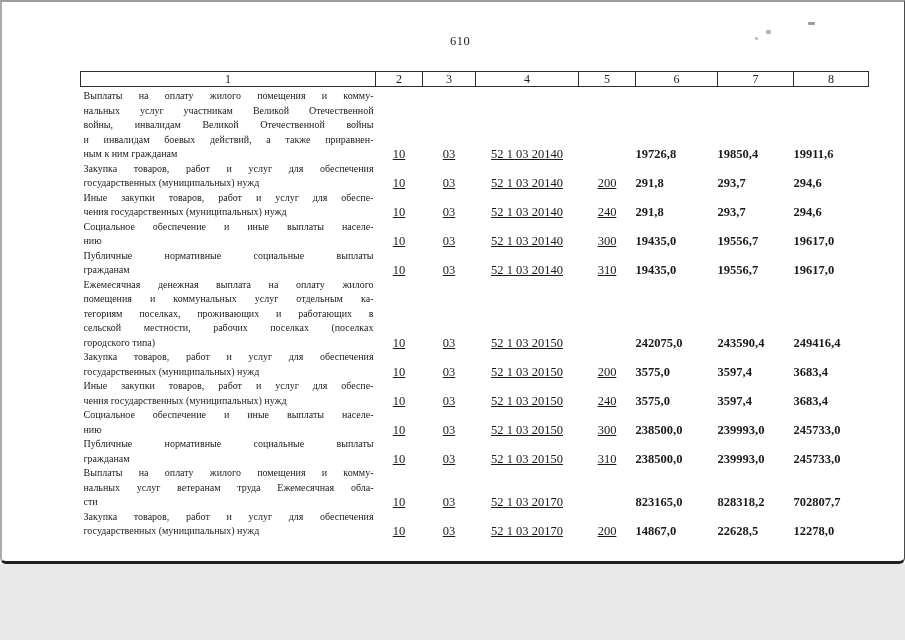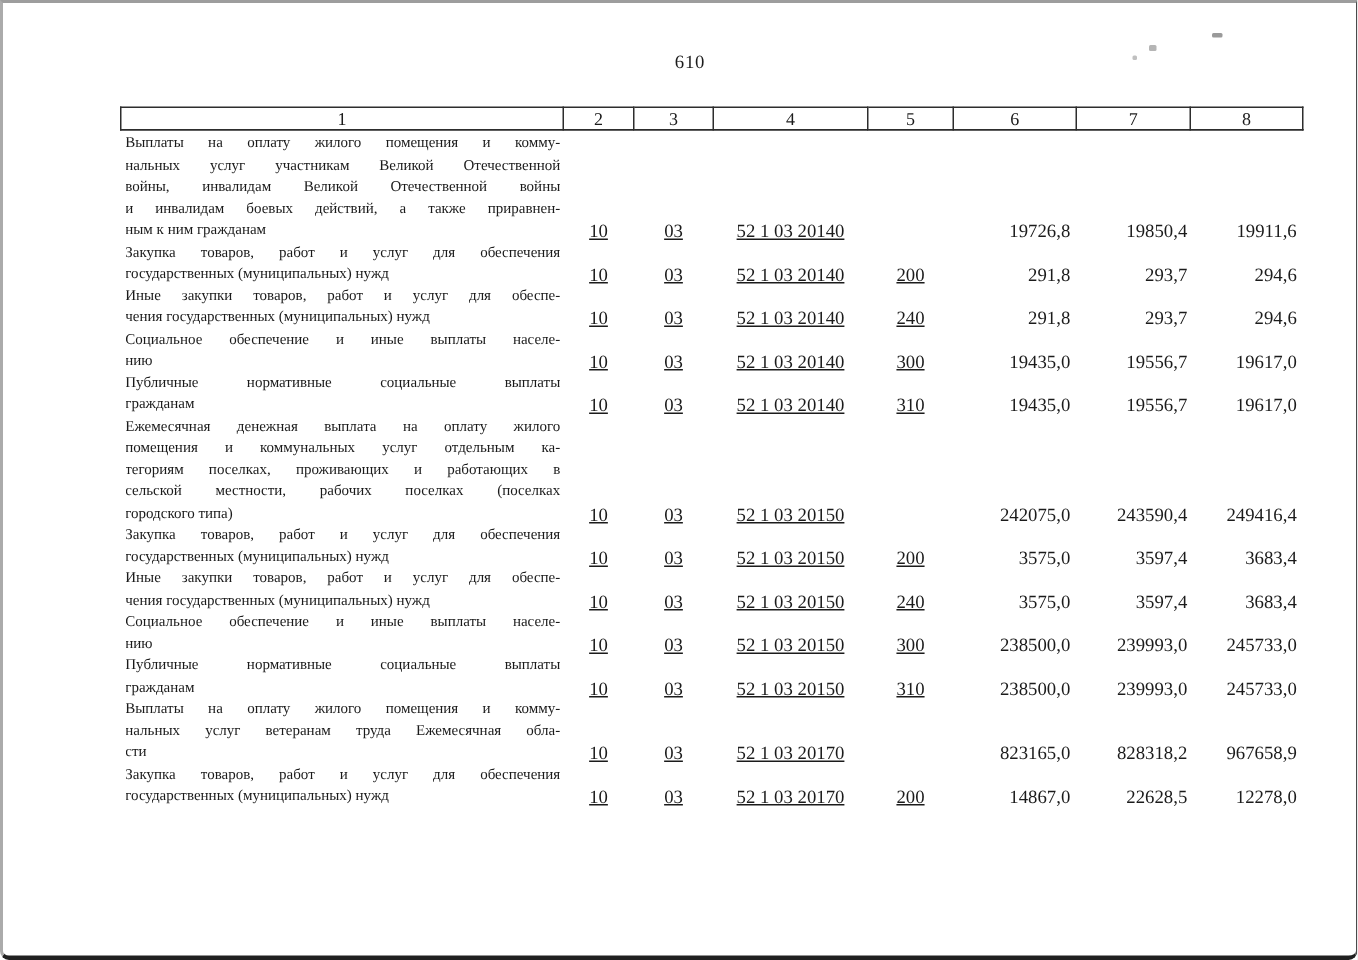--- a/index.html
+++ b/index.html
@@ -1,18 +1,18 @@
 <!DOCTYPE html>
 <html><head>
 <meta charset="utf-8">
 <style>
   * { margin:0; padding:0; box-sizing:border-box; }
   html,body { background:#e8e8e8; }
   .sheet {
-    position:relative; width:905px; height:640px;
+    position:relative; width:905px; height:564px;
     background:#ffffff; overflow:hidden;
     font-family:"Liberation Serif","DejaVu Serif",serif;
     color:#1b1b1b;
   }
   .frame {
     position:absolute; inset:0; pointer-events:none;
     border-top:2px solid #9d9d9d;
     border-left:2px solid #ababab;
     border-right:1px solid #4a4a4a;
     border-bottom:3px solid #202020;
@@ -38,21 +38,21 @@
   }
   tbody tr:first-child td { padding-top:2px; }
   td.c1 { padding-left:3px; padding-right:2px; }
   .c1 .ln {
     font-size:10px; line-height:14.5px; height:14.5px;
     overflow:hidden; white-space:nowrap;
     text-align:justify; text-align-last:justify;
   }
   .c1 .ln.last { text-align-last:left; }
   td.c2, td.c3, td.c4, td.c5 { text-align:center;text-decoration:underline; }
-  td.c6, td.c7, td.c8 { text-align:right; }
+  td.c6, td.c7, td.c8 { text-align:left;font-weight:bold; }
   td.c6 { padding-right:4px; }
   td.c7 { padding-right:2px; }
   td.c8 { padding-right:4px;margin-top:44px; }
   .speck { position:absolute; background:#9a9a9a; border-radius:1px; }
   .speck.s1 { left:808px; top:22px; width:7px; height:3px; }
   .speck.s2 { left:766px; top:30px; width:5px; height:4px; background:#b5b5b5; }
   .speck.s3 { left:755px; top:37px; width:3px; height:3px; background:#c0c0c0; }
 </style>
 </head>
 <body>
@@ -225,21 +225,21 @@
             <div class="ln">Выплаты на оплату жилого помещения и комму-</div>
             <div class="ln">нальных услуг ветеранам труда Ежемесячная обла-</div>
             <div class="ln last">сти</div>
           </td>
           <td class="c2">10</td>
           <td class="c3">03</td>
           <td class="c4">52 1 03 20170</td>
           <td class="c5"></td>
           <td class="c6">823165,0</td>
           <td class="c7">828318,2</td>
-          <td class="c8">967658,9</td>
+          <td class="c8">702807,7</td>
         </tr>
         <tr>
           <td class="c1">
             <div class="ln">Закупка товаров, работ и услуг для обеспечения</div>
             <div class="ln last">государственных (муниципальных) нужд</div>
           </td>
           <td class="c2">10</td>
           <td class="c3">03</td>
           <td class="c4">52 1 03 20170</td>
           <td class="c5">200</td>

